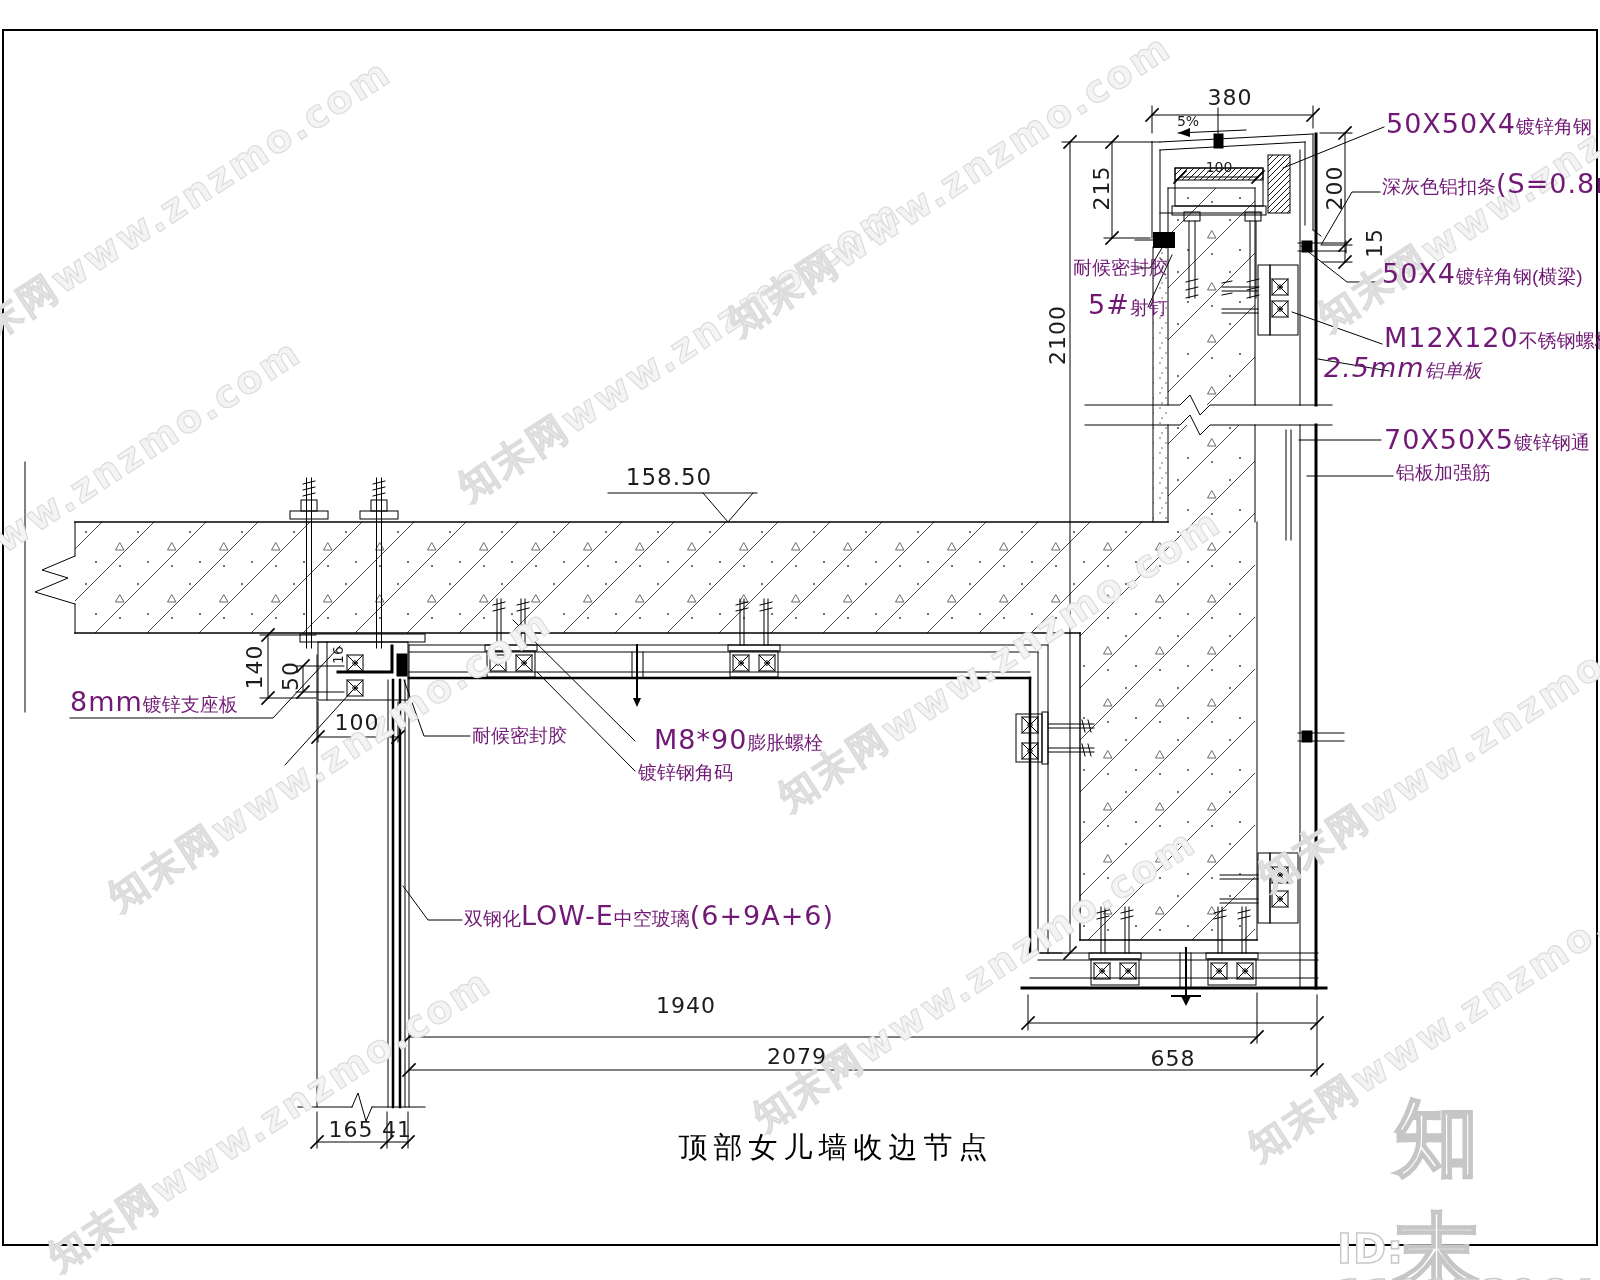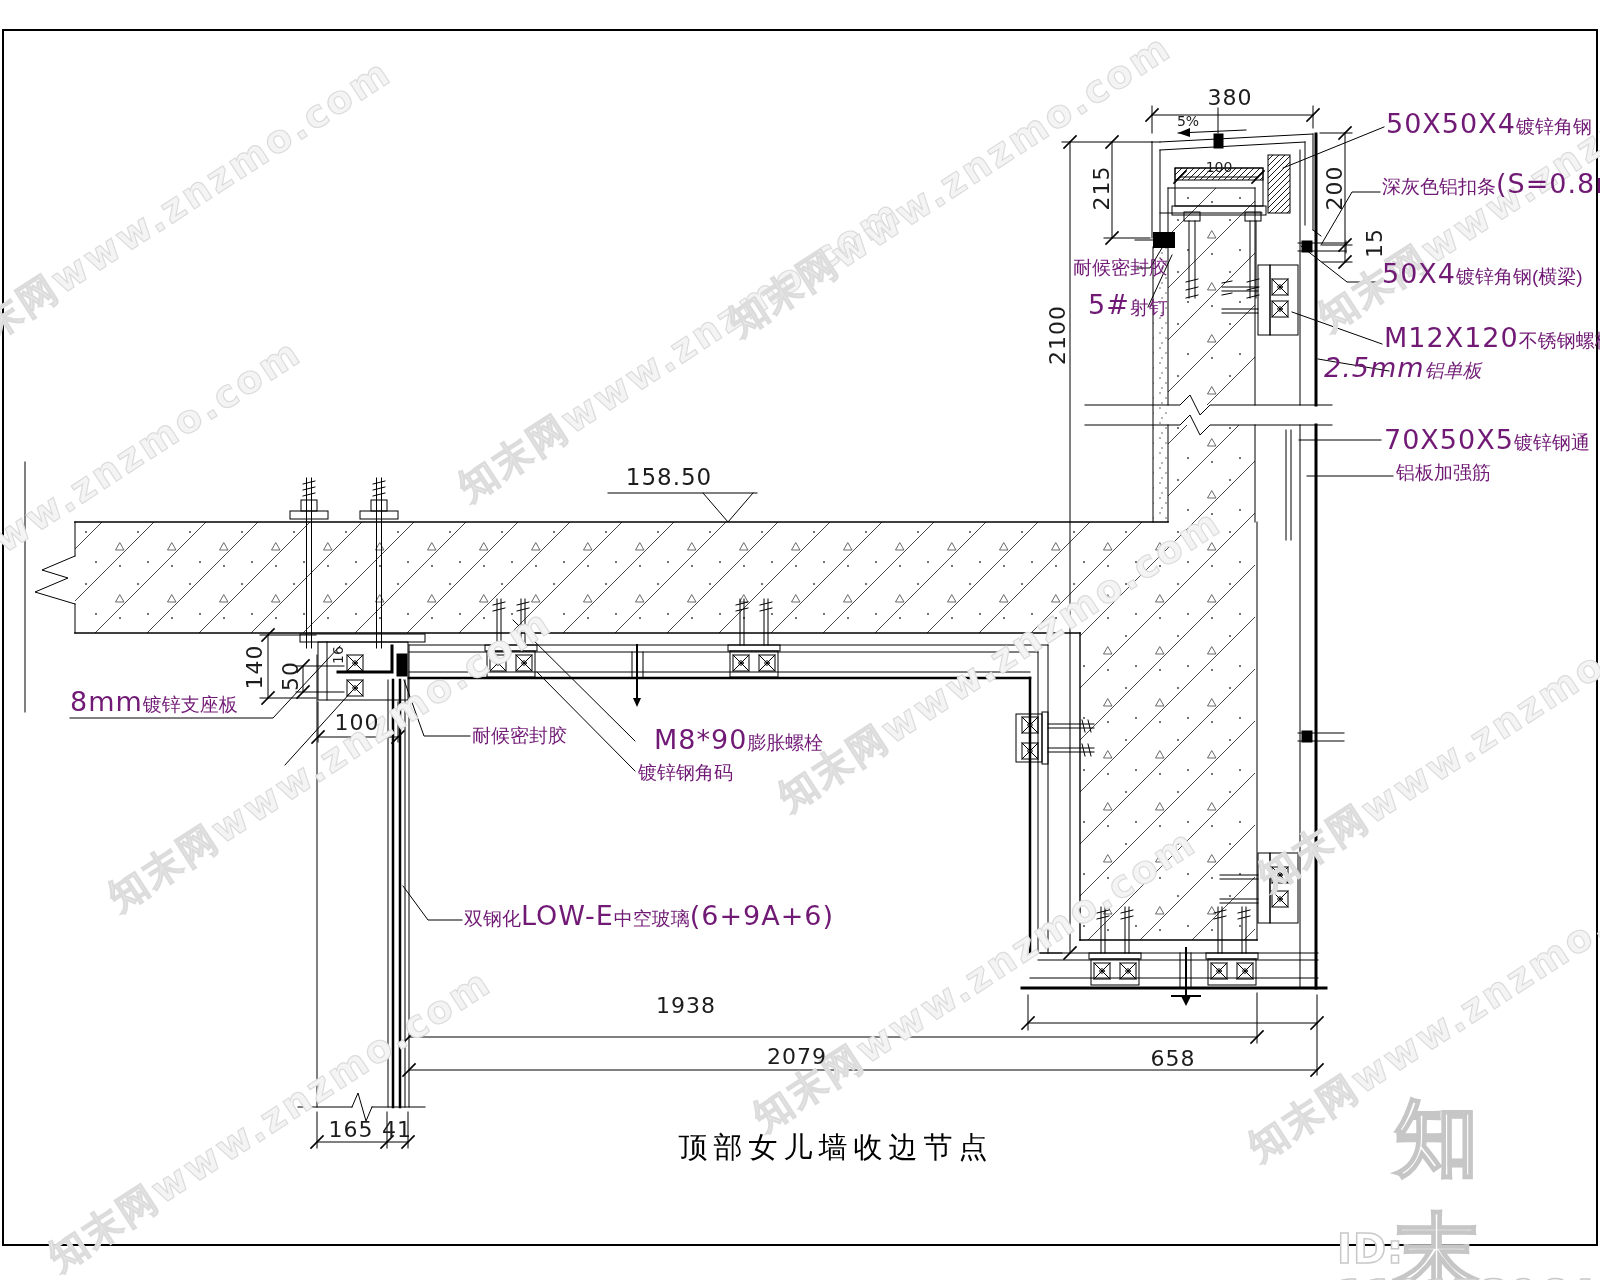--- a/index.html
+++ b/index.html
@@ -339,21 +339,21 @@
 <div class="dim rot" style="left:1057px;top:335px;">2100</div>
 <div class="dim rot" style="left:1334px;top:188px;">200</div>
 <div class="dim rot" style="left:1374px;top:243px;">15</div>
 <div class="dim sm" style="left:1219px;top:167px;">100</div>
 <div class="dim sm" style="left:1188px;top:121px;">5%</div>
 <div class="dim rot" style="left:254px;top:667px;">140</div>
 <div class="dim rot" style="left:290px;top:676px;">50</div>
 <div class="dim rot sm" style="left:338px;top:655px;">16</div>
 <div class="dim" style="left:357px;top:722px;">100</div>
 <div class="dim lvl" style="left:669px;top:477px;">158.50</div>
-<div class="dim" style="left:686px;top:1005px;">1938</div>
+<div class="dim" style="left:686px;top:1005px;">1940</div>
 <div class="dim" style="left:1173px;top:1010px;margin-top:48px;">658</div>
 <div class="dim" style="left:797px;top:1056px;">2079</div>
 <div class="dim" style="left:351px;top:1129px;">165</div>
 <div class="dim" style="left:397px;top:1129px;">41</div>
 
 <div class="lbl" style="left:1386px;top:108px;">
   <span class="b">50X50X4</span><span class="s">镀锌角钢</span>
 </div>
 <div class="lbl" style="left:1382px;top:168px;">
   <span class="s">深灰色铝扣条</span><span class="b">(S=0.8mm)</span>

